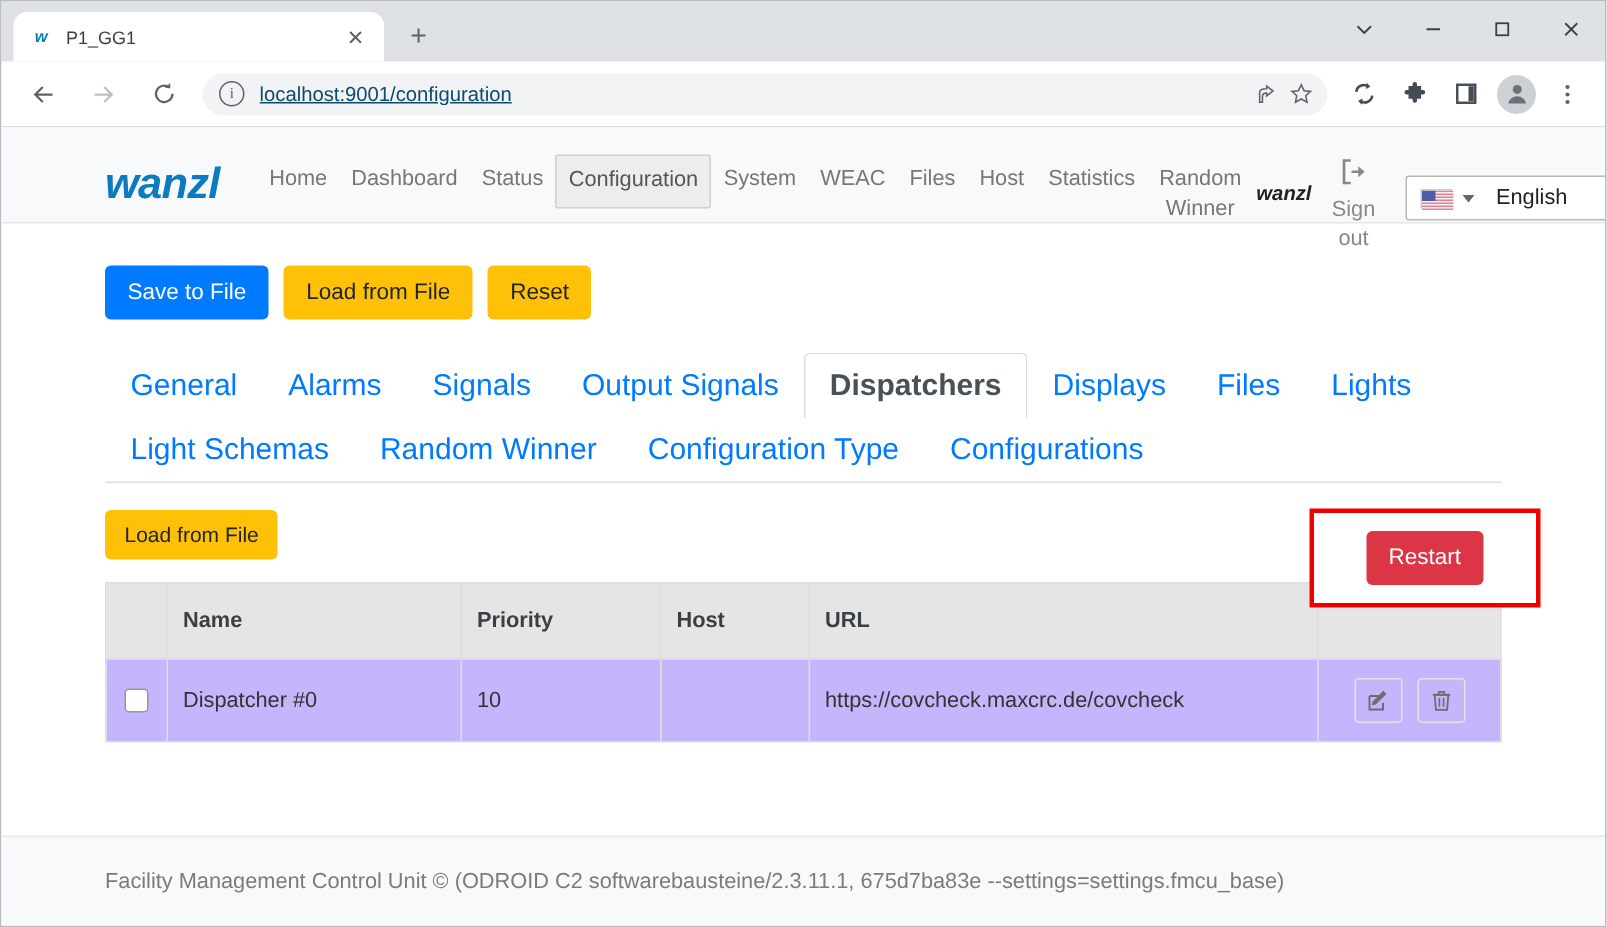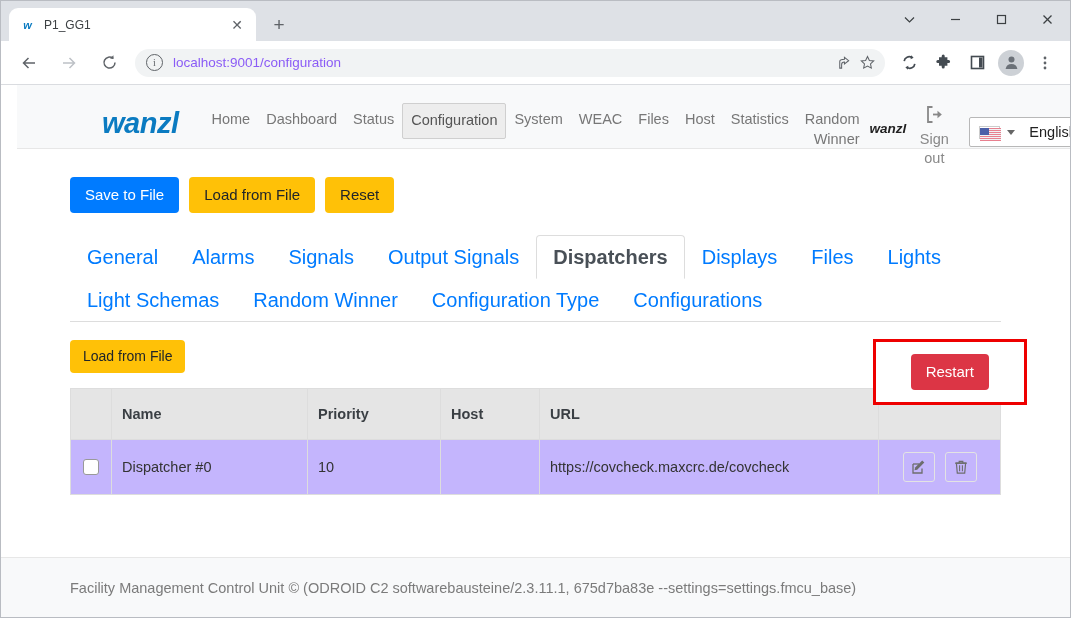--- a/index.html
+++ b/index.html
@@ -149,24 +149,25 @@
     justify-content: center;
     font-size: 10px;
     font-family: "Liberation Serif", serif;
     color: #5f6368;
     flex: none;
     margin-right: 10px;
   }
   .url-text {
     flex: 1;
     font-size: 13.5px;
-    color: #8b5cf6;
+    color: #0c4a6e;
     white-space: nowrap;
     overflow: hidden;
     text-overflow: ellipsis;
+    text-decoration: underline;
   }
   .omni-icon {
     width: 24px;
     height: 24px;
     display: flex;
     align-items: center;
     justify-content: center;
     color: #5f6368;
     flex: none;
   }
@@ -197,27 +198,26 @@
     flex: 1;
     background: #ffffff;
     overflow: hidden;
     display: flex;
     flex-direction: column;
     position: relative;
   }
   .app-navbar {
     background: #f8f9fa;
     border-bottom: 1px solid #e7e7e7;
-    padding: 8px 0 6px 16px;
+    padding: 8px 0 6px 0;
     display: flex;
     align-items: flex-start;
     flex: none;
     height: 64px;
     box-sizing: border-box;
-    margin-left: 16px;
   }
   .brand {
     margin-left: 69px;
     margin-top: 14px;
     font-size: 29px;
     font-weight: bold;
     font-style: italic;
     color: #0b7bc1;
     letter-spacing: -0.5px;
     flex: none;
@@ -230,21 +230,21 @@
     flex: 1;
     min-width: 0;
   }
   .navlink {
     font-size: 14.5px;
     color: #777777;
     padding: 7px 8px;
     white-space: normal;
     max-width: 62px;
     line-height: 1.35;
-    text-align: right;
+    text-align: center;
   }
   .navlink.active {
     border: 1px solid #cfcfcf;
     background: #ededed;
     color: #555555;
     border-radius: 2px;
     max-width: none;
     white-space: nowrap;
   }
   .navlink.nowrap { max-width: none; white-space: nowrap; }

